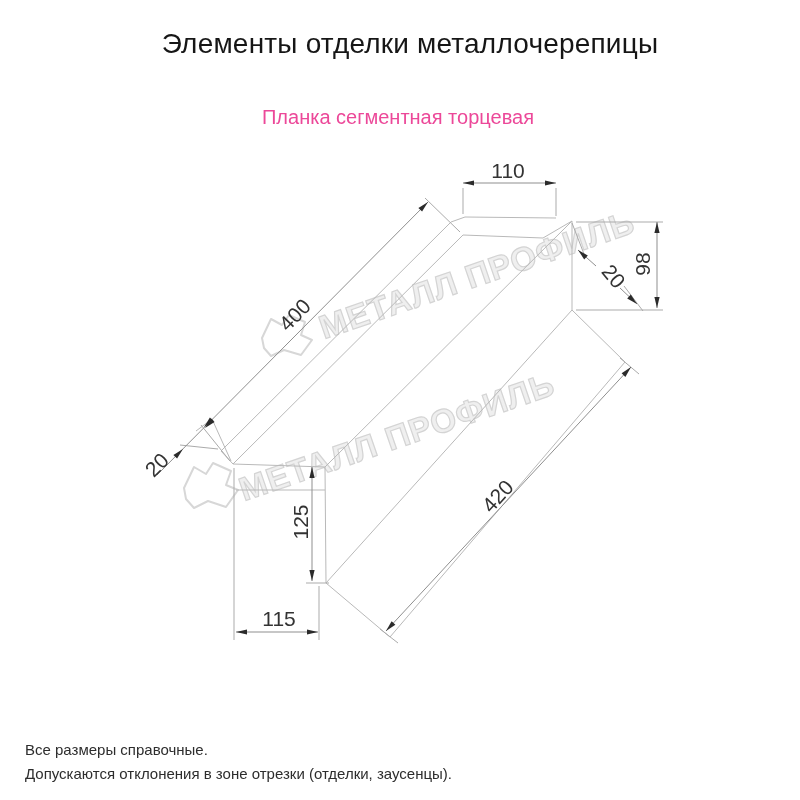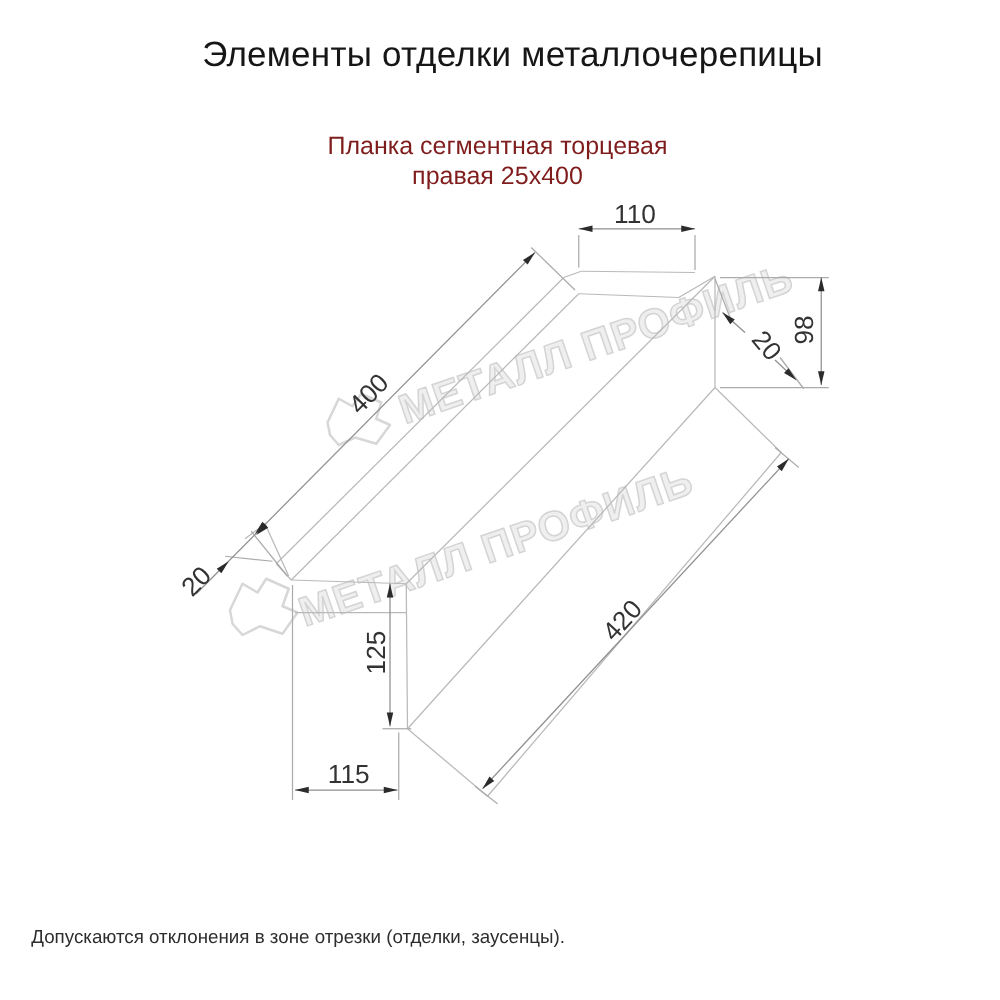--- a/index.html
+++ b/index.html
@@ -6,21 +6,21 @@
   body{
     width:800px;height:800px;position:relative;background:#ffffff;
     font-family:"Liberation Sans", sans-serif;overflow:hidden;
   }
   .page-title{
     position:absolute;top:28px;left:0;right:0;text-align:center;
     font-size:28px;color:#161616;letter-spacing:.2px;padding-left:20px;
   }
   .drawing-subtitle{
     position:absolute;top:105px;left:0;right:4px;text-align:center;
-    font-size:20px;line-height:24px;color:#7f1d1d;
+    font-size:20px;line-height:24px;color:#ec4899;
   }
   .watermark-text{
     position:absolute;white-space:nowrap;
     font-size:33px;font-weight:bold;letter-spacing:1px;
     color:#efefef;-webkit-text-stroke:1.2px #d4d4d4;
     transform-origin:left bottom;line-height:34px;height:34px;
     z-index:1;user-select:none;
   }
   #wm1{left:326px;top:311px;transform:rotate(-19deg);}
   #wm2{left:246px;top:473px;transform:rotate(-19deg);}
@@ -36,21 +36,20 @@
   .dimtext{font-family:"Liberation Sans",sans-serif;font-size:21px;fill:#333333;text-anchor:middle;}
   .logo{stroke:#d7d7d7;stroke-width:2;fill:none;stroke-linejoin:round;}
 </style>
 </head>
 <body>
 
 <div class="page-title">Элементы отделки металлочерепицы</div>
 
 <div class="drawing-subtitle">
   <div>Планка сегментная торцевая</div>
-  <div>правая 25х400</div>
 </div>
 
 <div class="watermark-text" id="wm1">МЕТАЛЛ ПРОФИЛЬ</div>
 <div class="watermark-text" id="wm2">МЕТАЛЛ ПРОФИЛЬ</div>
 
 <svg class="drawing" width="800" height="800" viewBox="0 0 800 800">
 
   <g>
     <polygon class="logo" points="262,338 271,319 282,325 289,315 305,322 301,335 312,340 301,355 284,350 271,356 264,348"></polygon>
   </g>
@@ -141,14 +140,15 @@
     <path class="ext" d="M380,629 L398,643"></path>
     <path class="ext" d="M620,358 L639,374"></path>
     <path class="dim" d="M386,631 L631,367"></path>
     <polygon class="arrow" points="386,631 391.6,621.2 395.4,624.8"></polygon>
     <polygon class="arrow" points="631,367 625.4,376.9 621.6,373.2"></polygon>
     <text class="dimtext" transform="translate(503,501) rotate(-47.5)">420</text>
   </g>
 </svg>
 
 <div class="footer-notes">
+  <div>Все размеры справочные.</div>
   <div>Допускаются отклонения в зоне отрезки (отделки, заусенцы).</div>
 </div>
 
 </body></html>

